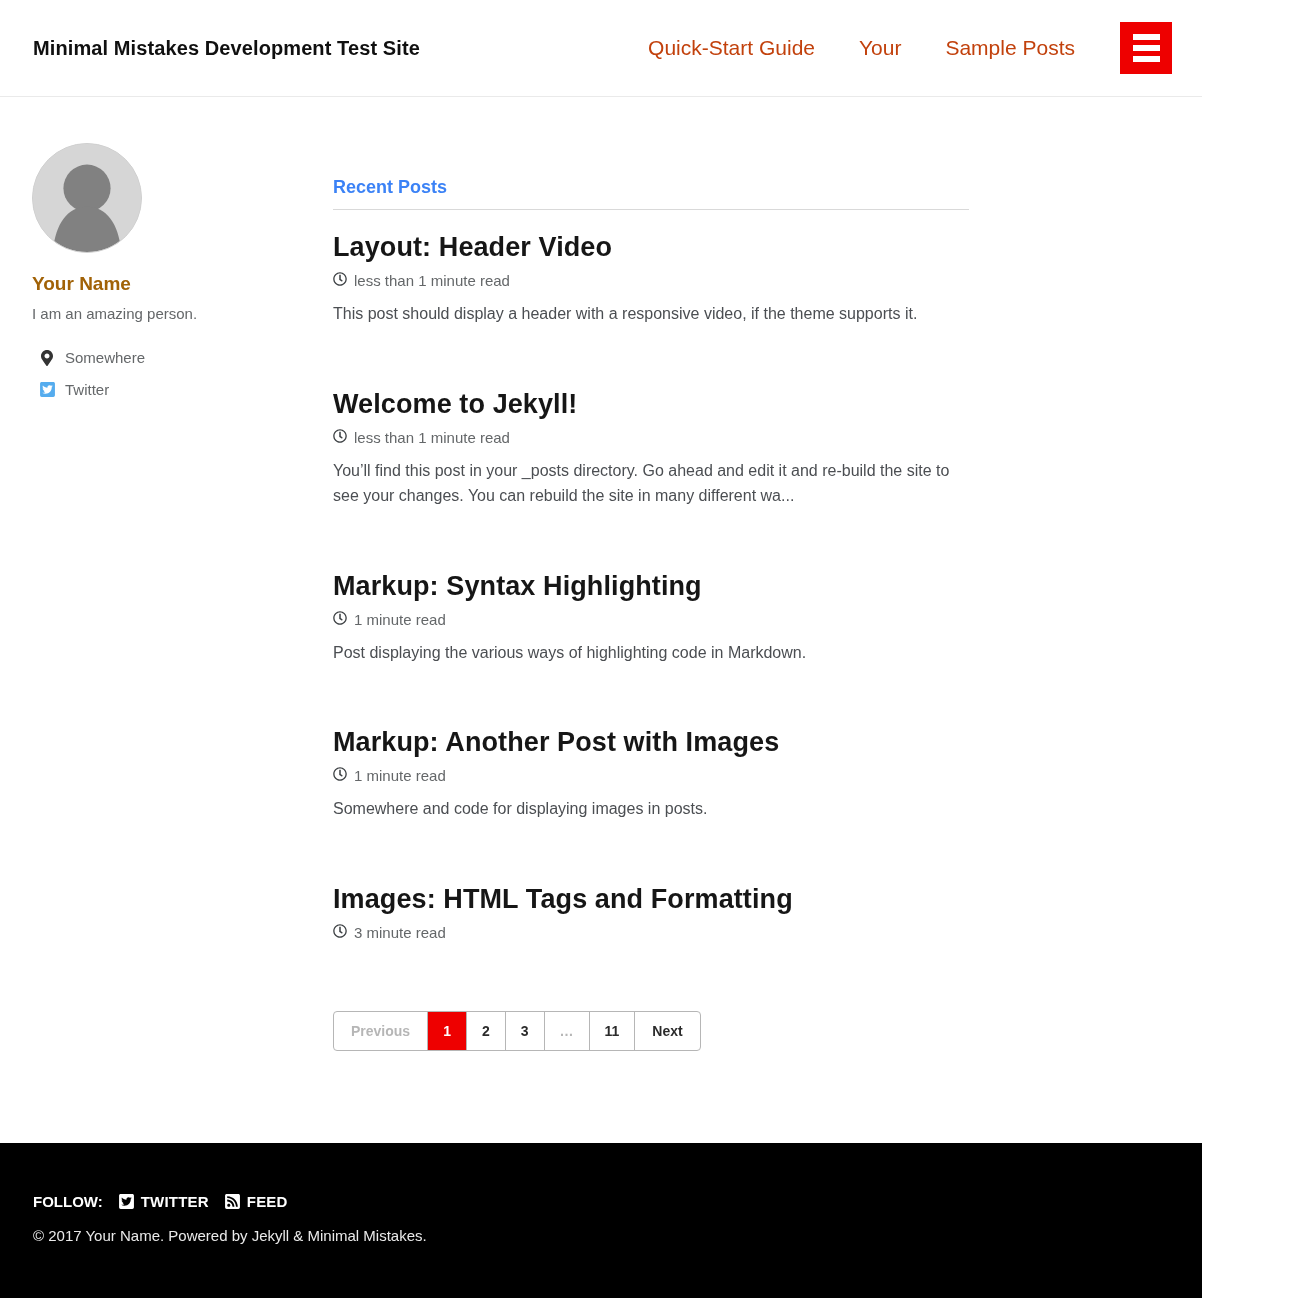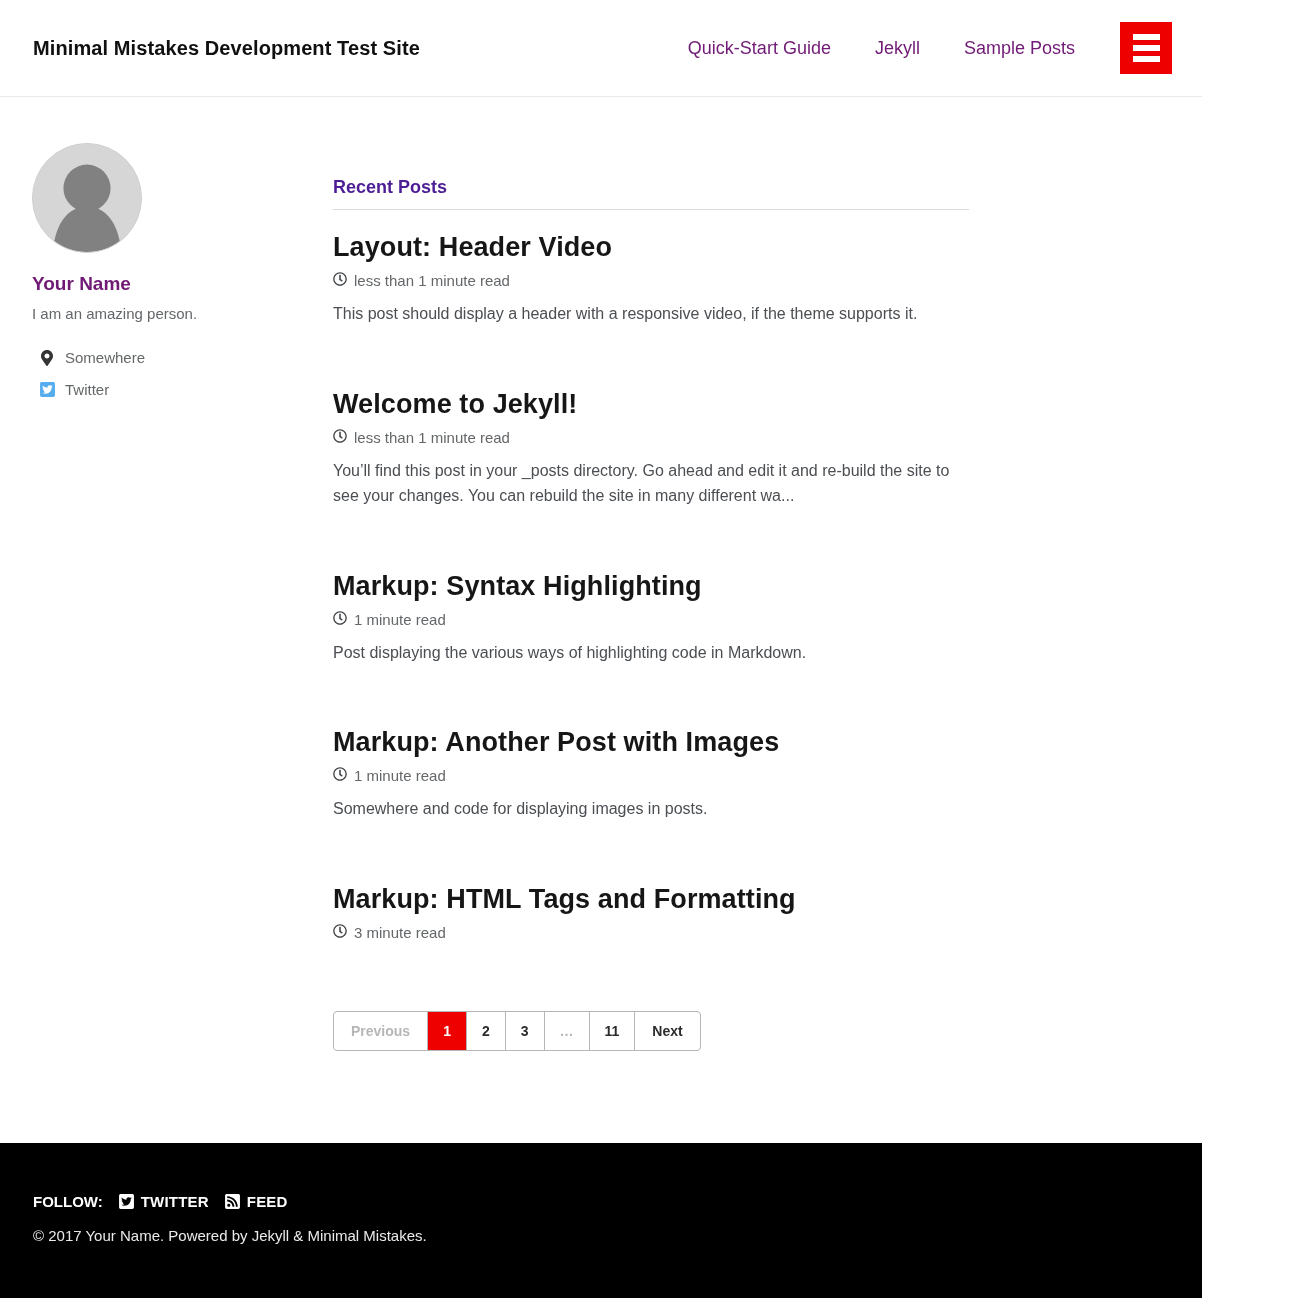--- a/index.html
+++ b/index.html
@@ -27,52 +27,52 @@
     padding:0 30px 0 33px;
     border-bottom:1px solid #eaeaea;
     background:#fff;
   }
   .site-title{
     font-size:20px; font-weight:700; color:#101010;
     letter-spacing:0.1px; cursor:pointer; white-space:nowrap;
   }
   .site-nav{ margin-left:auto; display:flex; align-items:center; gap:44px; }
   .nav-link{
-    font-size:18px; font-weight:400; color:#701a75;
+    font-size:21px; font-weight:400; color:#c2410c;
     text-decoration:none; cursor:pointer; white-space:nowrap;
   }
   .menu-btn{
     margin-left:45px; width:52px; height:52px;
     background:var(--accent); border:none; border-radius:0;
     display:flex; flex-direction:column; justify-content:center; align-items:center;
     gap:5px; cursor:pointer; padding:0;
   }
   .menu-btn .bar{ width:27px; height:6px; background:#ffffff; display:block; }
 
   
   .content{ flex:1 1 auto; display:flex; padding:46px 0 0 32px; }
 
   .sidebar{ flex:0 0 301px; width:301px; }
   .avatar{
     width:110px; height:110px; border-radius:50%;
     border:1px solid #cfcfcf; overflow:hidden; background:#d6d6d6;
   }
   .avatar svg{ display:block; }
-  .author-name{ margin:20px 0 0; font-size:19px; font-weight:700; color:#701a75; }
+  .author-name{ margin:20px 0 0; font-size:19px; font-weight:700; color:#a16207; }
   .author-bio{ margin:10px 0 0; font-size:15px; color:#646769; }
   .author-links{ list-style:none; margin:27px 0 0; padding:0 0 0 6px; }
   .author-links li{
     display:flex; align-items:center; gap:9px;
     margin-bottom:15px; font-size:15px; color:#646769; cursor:pointer;
   }
   .li-icon{ width:18px; display:inline-flex; justify-content:center; align-items:center; }
 
   .main{ width:636px; padding-top:34px; }
   .archive-heading{
-    margin:0 0 22px; font-size:18px; font-weight:700; color:#4c1d95;
+    margin:0 0 22px; font-size:18px; font-weight:700; color:#3b82f6;
     padding-bottom:11px; border-bottom:1px solid #d9d9d9;
   }
   .post{ margin-bottom:62px; }
   .post-title{
     margin:0 0 9px; font-size:27px; font-weight:700; color:#161616;
     letter-spacing:0.1px; cursor:pointer;
   }
   .post-meta{
     margin:0 0 12px; font-size:15px; color:#646769;
     display:flex; gap:7px;
@@ -110,21 +110,21 @@
 </style>
 </head>
 <body>
 
 <div class="page">
 
   <header class="masthead">
     <a class="site-title">Minimal Mistakes Development Test Site</a>
     <nav class="site-nav">
       <a class="nav-link">Quick-Start Guide</a>
-      <a class="nav-link">Jekyll</a>
+      <a class="nav-link">Your</a>
       <a class="nav-link">Sample Posts</a>
     </nav>
     <button class="menu-btn">
       <span class="bar"></span>
       <span class="bar"></span>
       <span class="bar"></span>
     </button>
   </header>
 
   <div class="content">
@@ -215,21 +215,21 @@
               <svg viewBox="0 0 512 512" width="14" height="14">
                 <path fill="currentColor" d="M256 8C119 8 8 119 8 256s111 248 248 248 248-111 248-248S393 8 256 8zm0 448c-110.5 0-200-89.5-200-200S145.5 56 256 56s200 89.5 200 200-89.5 200-200 200zm61.8-104.4l-84.9-61.7c-3.1-2.3-4.9-5.9-4.9-9.7V116c0-6.6 5.4-12 12-12h32c6.6 0 12 5.4 12 12v141.7l66.8 48.6c5.4 3.9 6.5 11.4 2.6 16.8L334.6 349c-3.9 5.3-11.4 6.5-16.8 2.6z"></path>
               </svg>
             </span>
           <span>1 minute read</span>
         </p>
         <p class="post-excerpt">Somewhere and code for displaying images in posts.</p>
       </article>
 
       <article class="post">
-        <h2 class="post-title">Markup: HTML Tags and Formatting</h2>
+        <h2 class="post-title">Images: HTML Tags and Formatting</h2>
         <p class="post-meta">
           <span class="clock">
               <svg viewBox="0 0 512 512" width="14" height="14">
                 <path fill="currentColor" d="M256 8C119 8 8 119 8 256s111 248 248 248 248-111 248-248S393 8 256 8zm0 448c-110.5 0-200-89.5-200-200S145.5 56 256 56s200 89.5 200 200-89.5 200-200 200zm61.8-104.4l-84.9-61.7c-3.1-2.3-4.9-5.9-4.9-9.7V116c0-6.6 5.4-12 12-12h32c6.6 0 12 5.4 12 12v141.7l66.8 48.6c5.4 3.9 6.5 11.4 2.6 16.8L334.6 349c-3.9 5.3-11.4 6.5-16.8 2.6z"></path>
               </svg>
             </span>
           <span>3 minute read</span>
         </p>
       </article>
 

